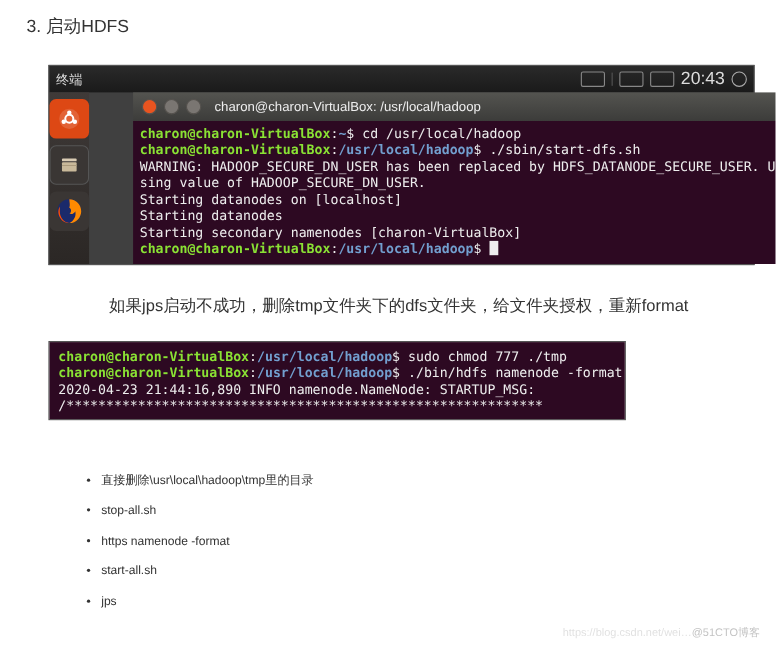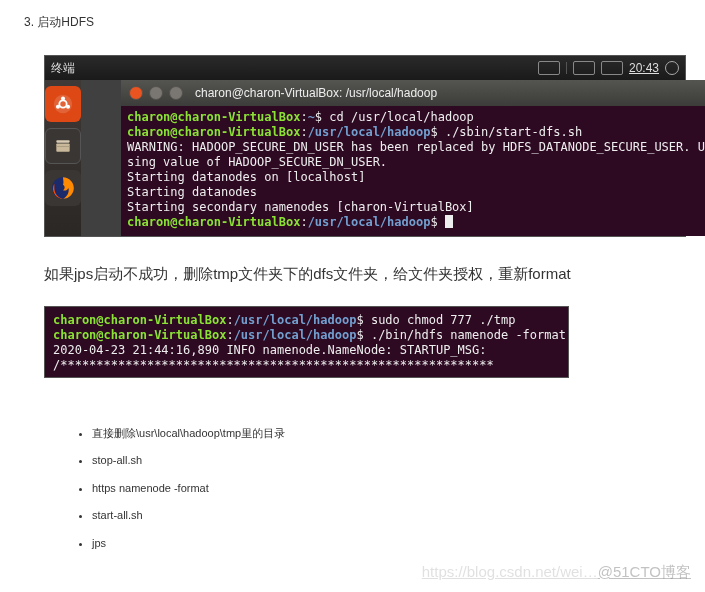--- a/index.html
+++ b/index.html
@@ -7,21 +7,21 @@
       width: 705px;
       height: 592px;
       background: #ffffff;
       font-family: -apple-system, "Microsoft YaHei", "PingFang SC", sans-serif;
       color: #333;
       padding: 14px 24px 0 24px;
       position: relative;
       overflow: hidden;
     }
     .heading {
-      font-size: 12px;
+      font-size: 16px;
       color: #333;
       margin-bottom: 24px;
     }
 
     
     .shot1 {
       width: 642px;
       margin: 0 0 28px 20px;
       border: 1px solid #555;
       background: #404040;
@@ -41,21 +41,21 @@
     .ubuntu-top .spacer { flex: 1; }
     .ubuntu-top .indicator {
       width: 22px; height: 14px;
       border: 1px solid #888;
       border-radius: 2px;
       display: inline-block;
     }
     .ubuntu-top .sep {
       width: 1px; height: 12px; background: #555;
     }
-    .ubuntu-top .time { font-size: 12px; text-decoration: underline; }
+    .ubuntu-top .time { font-size: 16px; }
     .ubuntu-top .gear {
       width: 14px; height: 14px;
       border: 1px solid #aaa; border-radius: 50%;
       display: inline-block;
     }
 
     .shot1-body {
       display: flex;
     }
     .dock {
@@ -126,20 +126,21 @@
       width: 8px; height: 13px;
       background: #eeeeee;
       vertical-align: -2px;
     }
 
     
     .para {
       font-size: 15px;
       color: #333;
       margin: 0 0 22px 20px;
+      text-align: center;
     }
 
     
     .shot2 {
       width: 525px;
       margin: 0 0 48px 20px;
       border: 1px solid #555;
     }
     .shot2 .term-body {
       padding: 6px 8px 4px 8px;
@@ -154,24 +155,23 @@
     .bullets li {
       list-style: disc;
       margin-bottom: 12px;
       line-height: 1.4;
     }
 
     .watermark {
       position: absolute;
       right: 14px;
       bottom: 10px;
-      font-size: 15px;
+      font-size: 10px;
       color: rgba(120,120,120,0.45);
       pointer-events: none;
-      text-decoration: underline;
     }
   </style>
 </head>
 <body>
 
 <div class="heading">3. 启动HDFS</div>
 
 <div class="shot1">
   <div class="ubuntu-top">
     <span class="left">终端</span>

